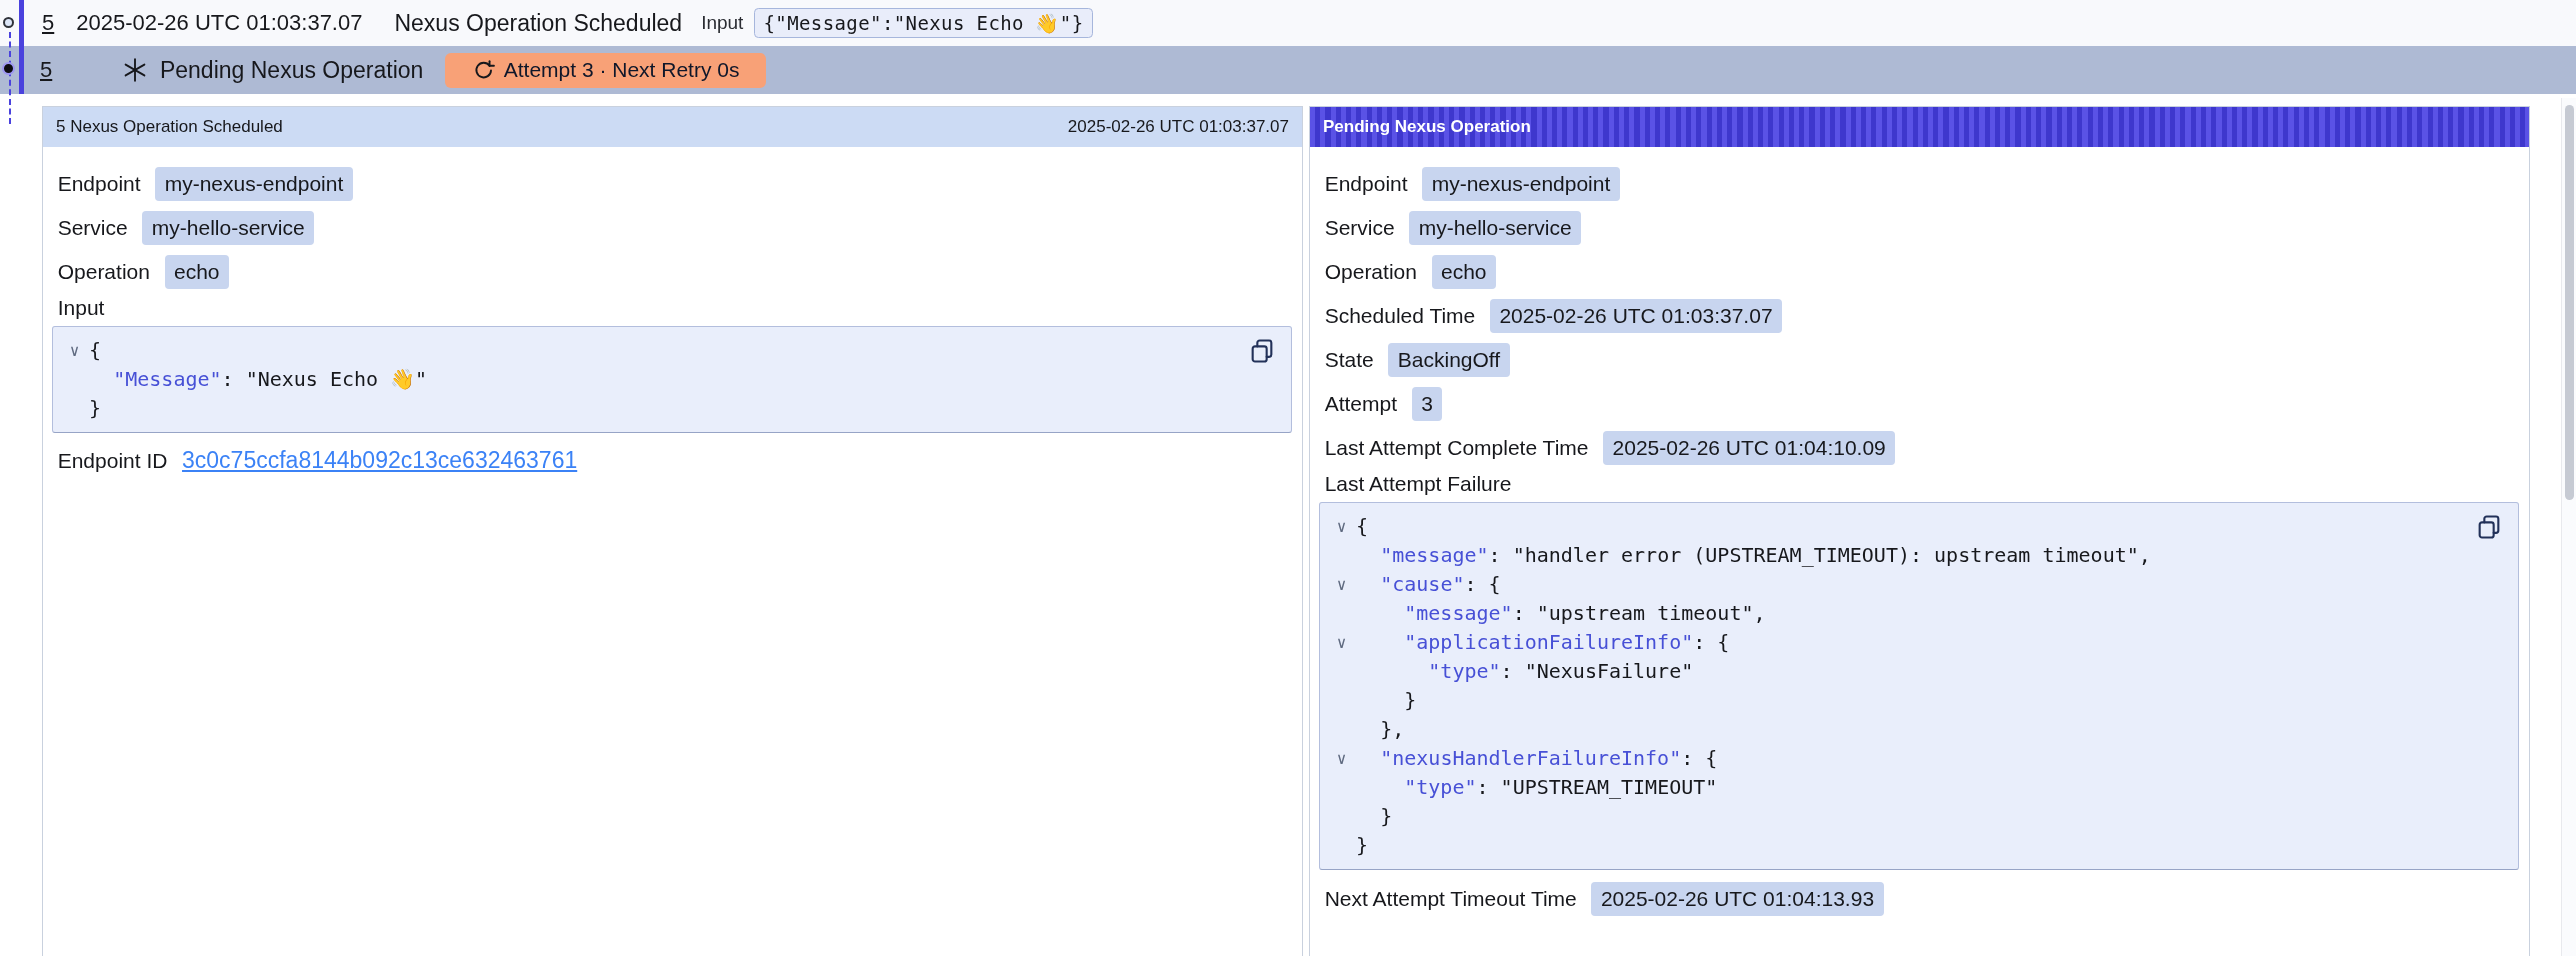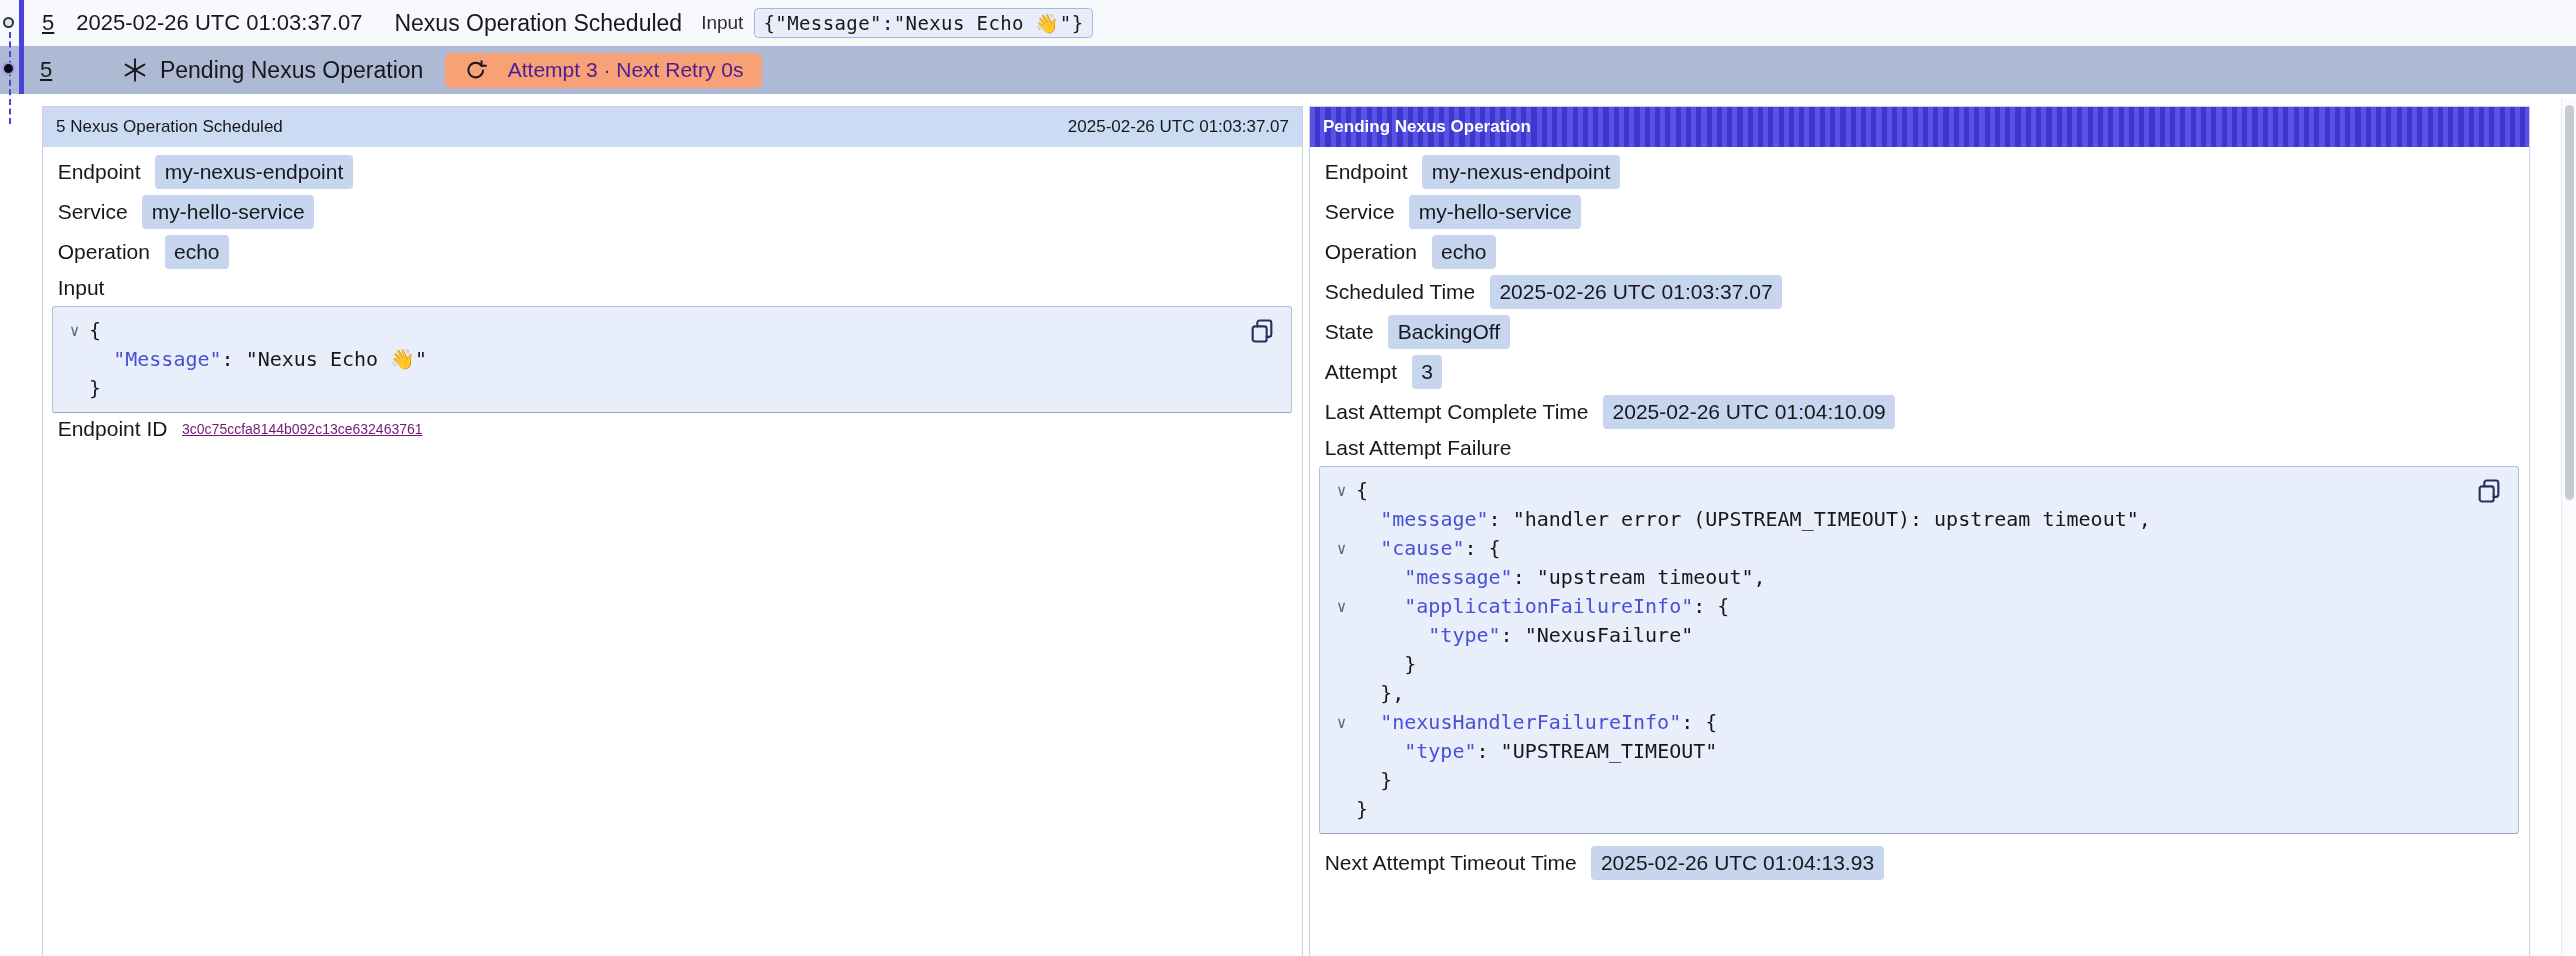--- a/index.html
+++ b/index.html
@@ -23,23 +23,23 @@
   .row-input-chip {
     margin-left:10.3px;
     font-family:"DejaVu Sans Mono", monospace;
     font-size:19px; letter-spacing:0.4px;
     background:#e9edfa; border:1.5px solid #a6b6dc; border-radius:4.4px;
     padding:2.9px 8.8px; cursor:pointer;
   }
   .asterisk-wrap { margin-left:70px; display:inline-flex; }
   .row-pending .row-title { margin-left:11.7px; }
   .retry-badge {
-    margin-left:22px; display:inline-flex; align-items:center; gap:20px;
-    height:35px; padding:0 19px; border-radius:5.9px;
-    background:#f8a177; font-size:21px; color:#4c1d95;
+    margin-left:22px; display:inline-flex; align-items:center; gap:8px;
+    height:35px; padding:0 27px; border-radius:5.9px;
+    background:#f8a177; font-size:21px; color:#0f172a;
   }
 
   
   .selection-bar { position:absolute; left:19px; top:0; width:5.1px; height:94px; background:#4a42dd; }
   .node-hollow {
     position:absolute; left:2.9px; top:17px; width:11px; height:11px;
     border:2.2px solid #30333a; background:#dce6f7; border-radius:50%;
   }
   .connector { position:absolute; left:8.8px; top:31.5px; height:92px; width:0; border-left:2.9px dashed #4a42dd; }
   .node-filled {
@@ -52,24 +52,24 @@
   .card-left  { left:42px;   width:1261px; }
   .card-right { left:1309px; width:1221px; }
   .card-header { height:40px; display:flex; align-items:center; padding:0 13px; font-size:17px; }
   .left-header { background:#ccdbf4; justify-content:space-between; font-weight:500; }
   .striped-header {
     background:repeating-linear-gradient(90deg,#5a52e6 0 5.1px,#3e37cd 5.1px 10.3px);
     color:#ffffff; font-weight:600;
   }
   .card-body { padding:8.8px 10.3px 0 8.8px; }
 
-  .field-row { display:flex; align-items:center; height:32px; margin-bottom:8px; padding-left:5.9px; }
+  .field-row { display:flex; align-items:center; height:32px; margin-bottom:8px; padding-left:5.9px;margin-top:12px; }
   .field-label { font-size:21px; margin-right:14.6px; white-space:nowrap; }
   .chip { background:#c8d5ef; border-radius:4px; padding:3.7px 9.5px; font-size:21px; line-height:1.25; white-space:nowrap; }
-  .link-value { font-size:14px; color:#701a75; text-decoration:underline; cursor:pointer; }
+  .link-value { font-size:23px; color:#3b82f6; text-decoration:underline; cursor:pointer; }
   .section-label { font-size:21px; height:26px; margin:1.5px 0 4.4px 5.9px; }
 
   .code-block {
     position:relative; background:#e9eefb;
     border:1.5px solid #b3bedd; border-bottom-color:#97a4c6;
     border-radius:2.9px; padding:8.8px 51px 8.8px 7.3px;
   }
   .code-line { display:flex; line-height:29px; }
   .gutter {
     width:29px; flex:none; text-align:center;

